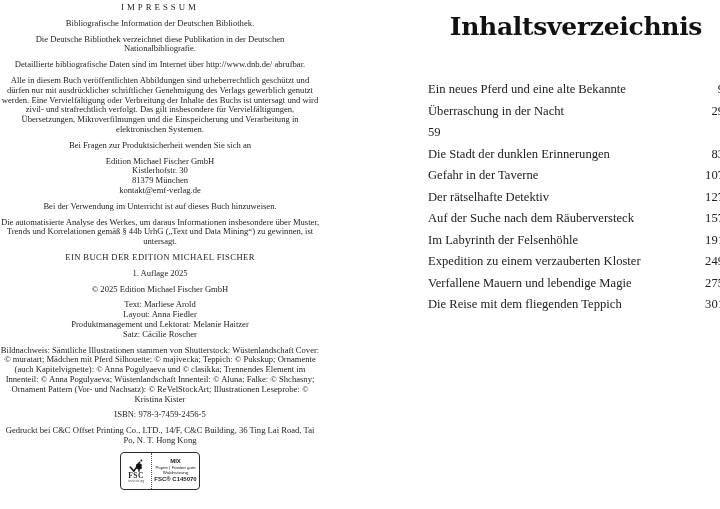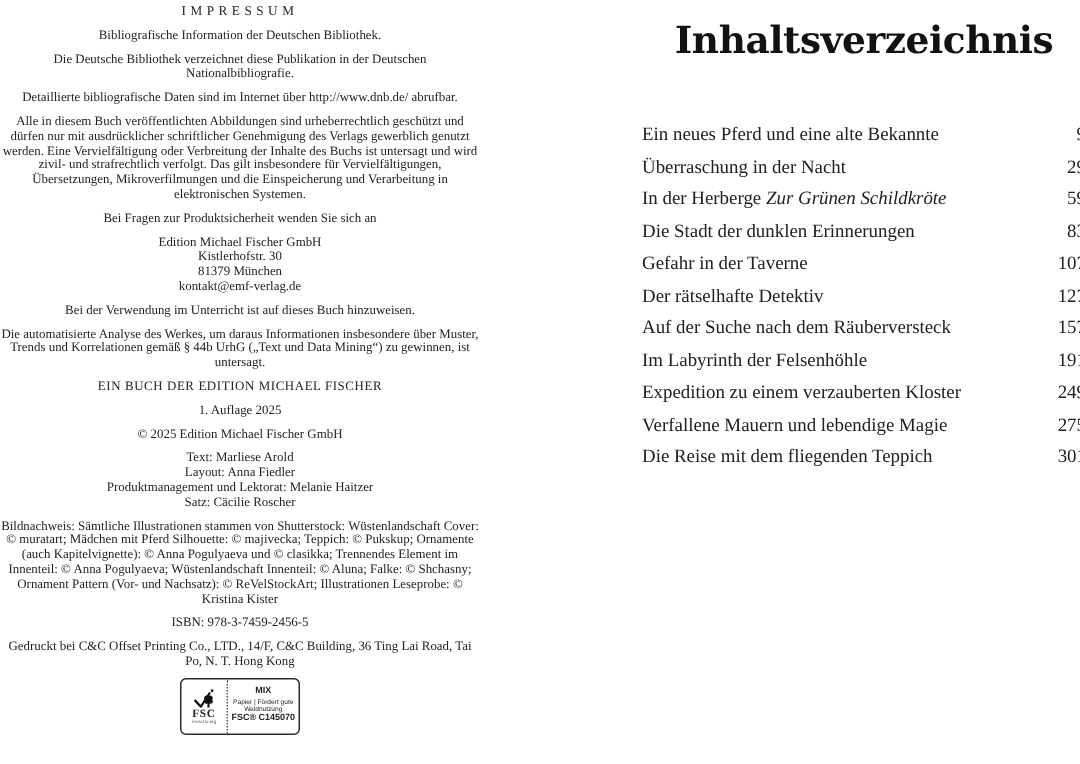--- a/index.html
+++ b/index.html
@@ -162,21 +162,20 @@
     <span class="toc-entry-title"><span class="toc-text">Ein neues Pferd und eine alte Bekannte</span><span class="toc-italic"></span></span>
     <span class="toc-page">9</span>
   </div>
 
   <div class="toc-row">
     <span class="toc-entry-title"><span class="toc-text">Überraschung in der Nacht</span><span class="toc-italic"></span></span>
     <span class="toc-page">29</span>
   </div>
 
   <div class="toc-row">
-    <span class="toc-entry-title"><span class="toc-text">In der Herberge </span><span class="toc-italic">Zur Grünen Schildkröte</span></span>
     <span class="toc-page">59</span>
   </div>
 
   <div class="toc-row">
     <span class="toc-entry-title"><span class="toc-text">Die Stadt der dunklen Erinnerungen</span><span class="toc-italic"></span></span>
     <span class="toc-page">83</span>
   </div>
 
   <div class="toc-row">
     <span class="toc-entry-title"><span class="toc-text">Gefahr in der Taverne</span><span class="toc-italic"></span></span>

